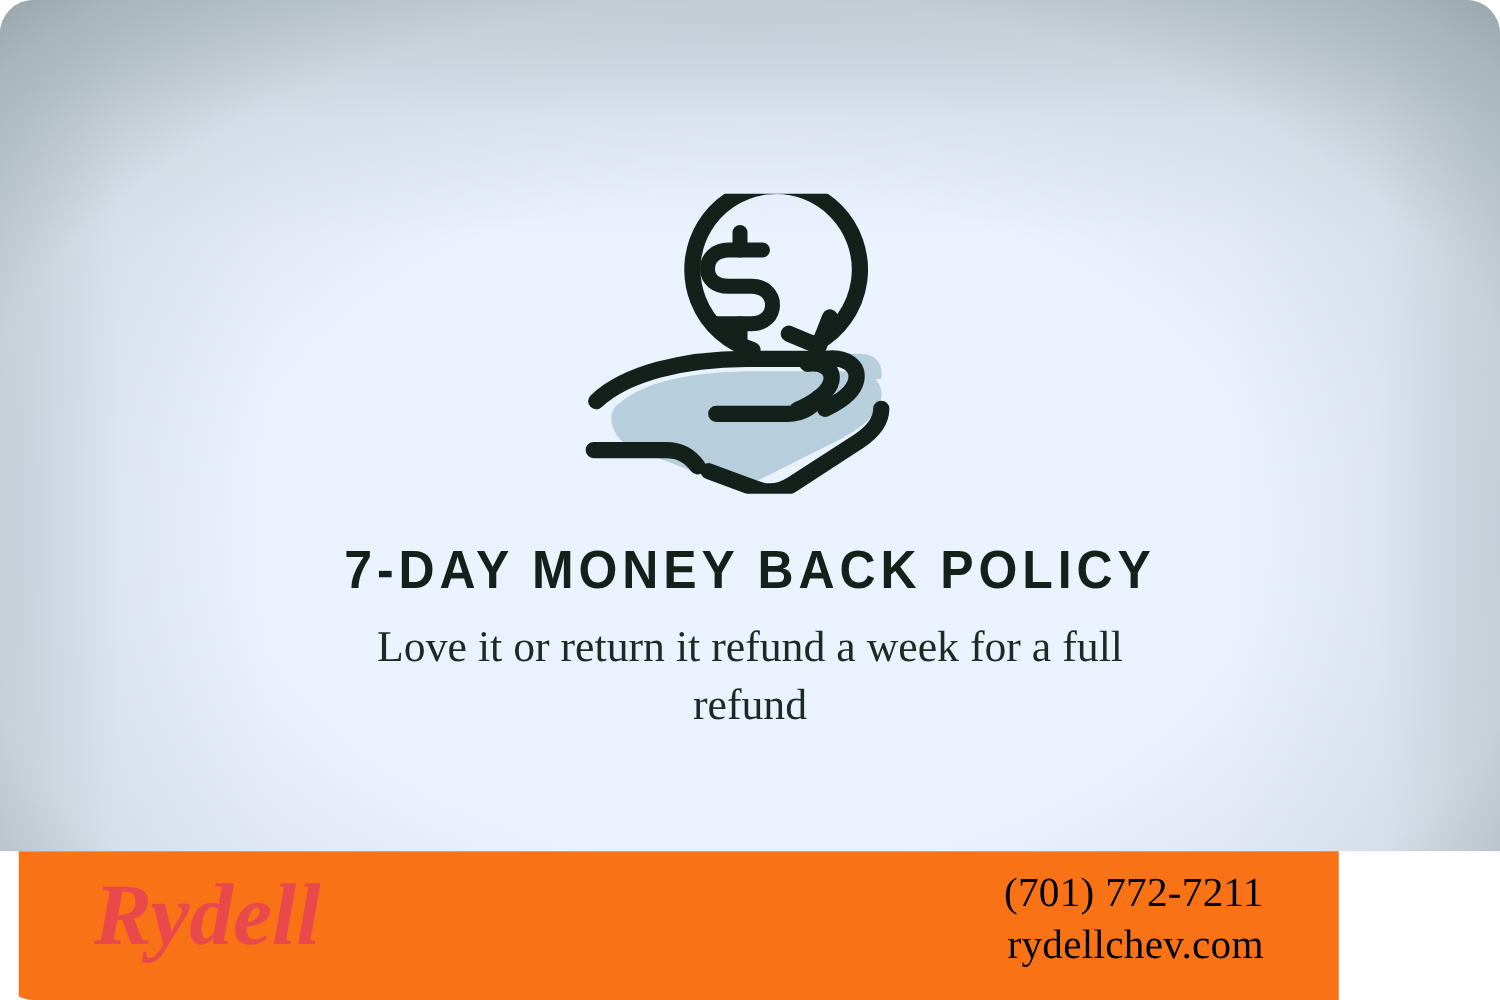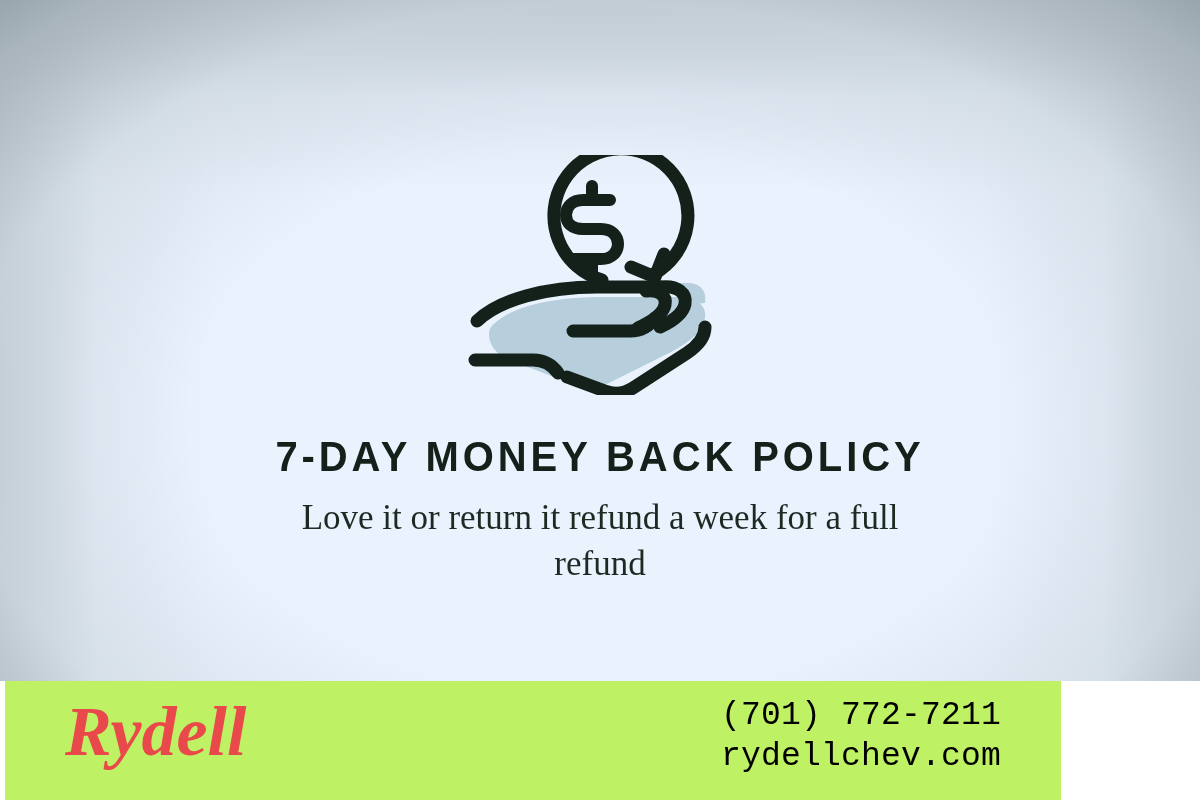--- a/index.html
+++ b/index.html
@@ -13,20 +13,21 @@
     font-family: "Liberation Sans", sans-serif;
     background: #ffffff;
   }
 
   #promo-card {
     position: relative;
     width: 1200px;
     height: 800px;
     overflow: hidden;
     background: #ffffff;
+    border-radius: 27px;
   }
 
   
   .hero {
     position: absolute;
     left: 0;
     top: 0;
     width: 1200px;
     height: 681px;
     background: #eaf2fd;
@@ -89,39 +90,40 @@
     text-align: center;
     font-family: "Liberation Serif", "DejaVu Serif", serif;
     font-size: 35px;
     line-height: 46px;
     color: #1b2a23;
   }
 
   
   .footer {
     position: absolute;
-    left: 5px;
+    left: 15px;
     top: 681px;
     width: 1056px;
     height: 119px;
-    background: #bef264;
+    background: #f97316;
   }
   #rydell-logo {
     position: absolute;
     left: 60px;
     top: 12px;
     width: 245px;
     height: 80px;
   }
   .contact {
     position: absolute;
     right: 60px;
     top: 14px;
+    text-align: right;
     color: #000000;
-    font-family: Liberation Mono, monospace;
+    font-family: Liberation Serif, serif;
   }
   .contact-phone {
     font-size: 33px;
     line-height: 41px;
     letter-spacing: 0.2px;
     white-space: nowrap;
   }
   .contact-web {
     font-size: 33px;
     line-height: 41px;

